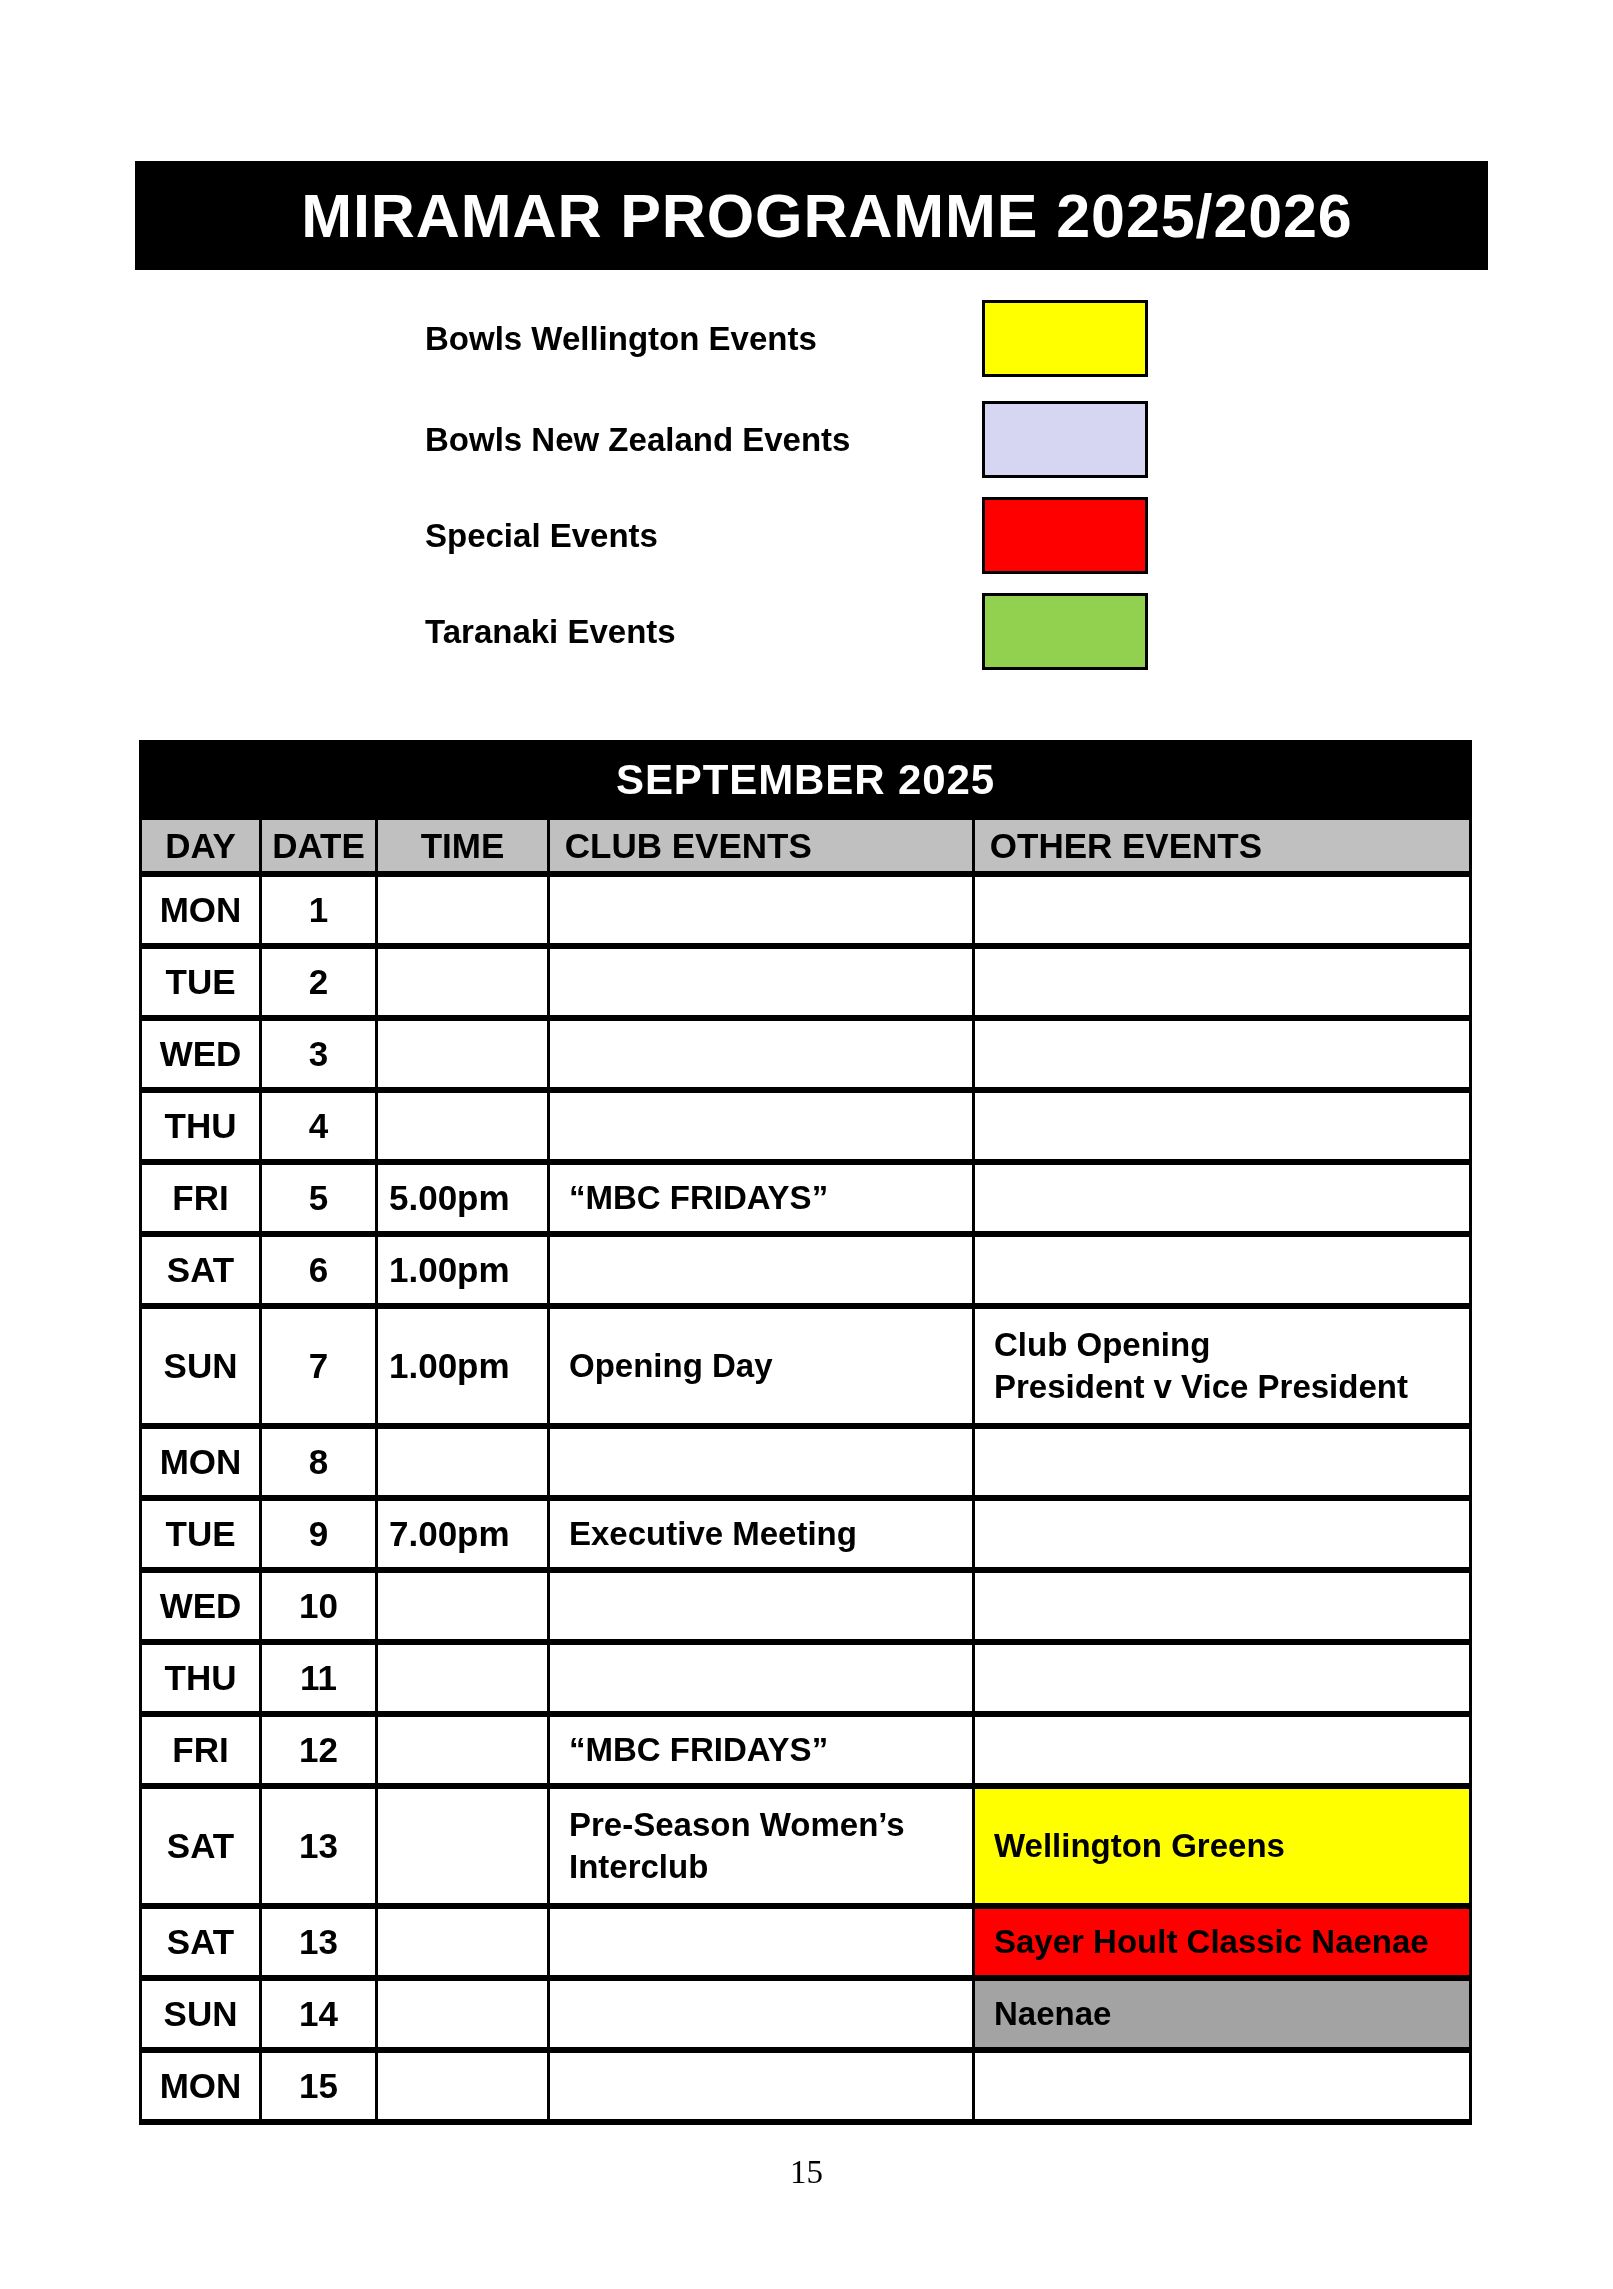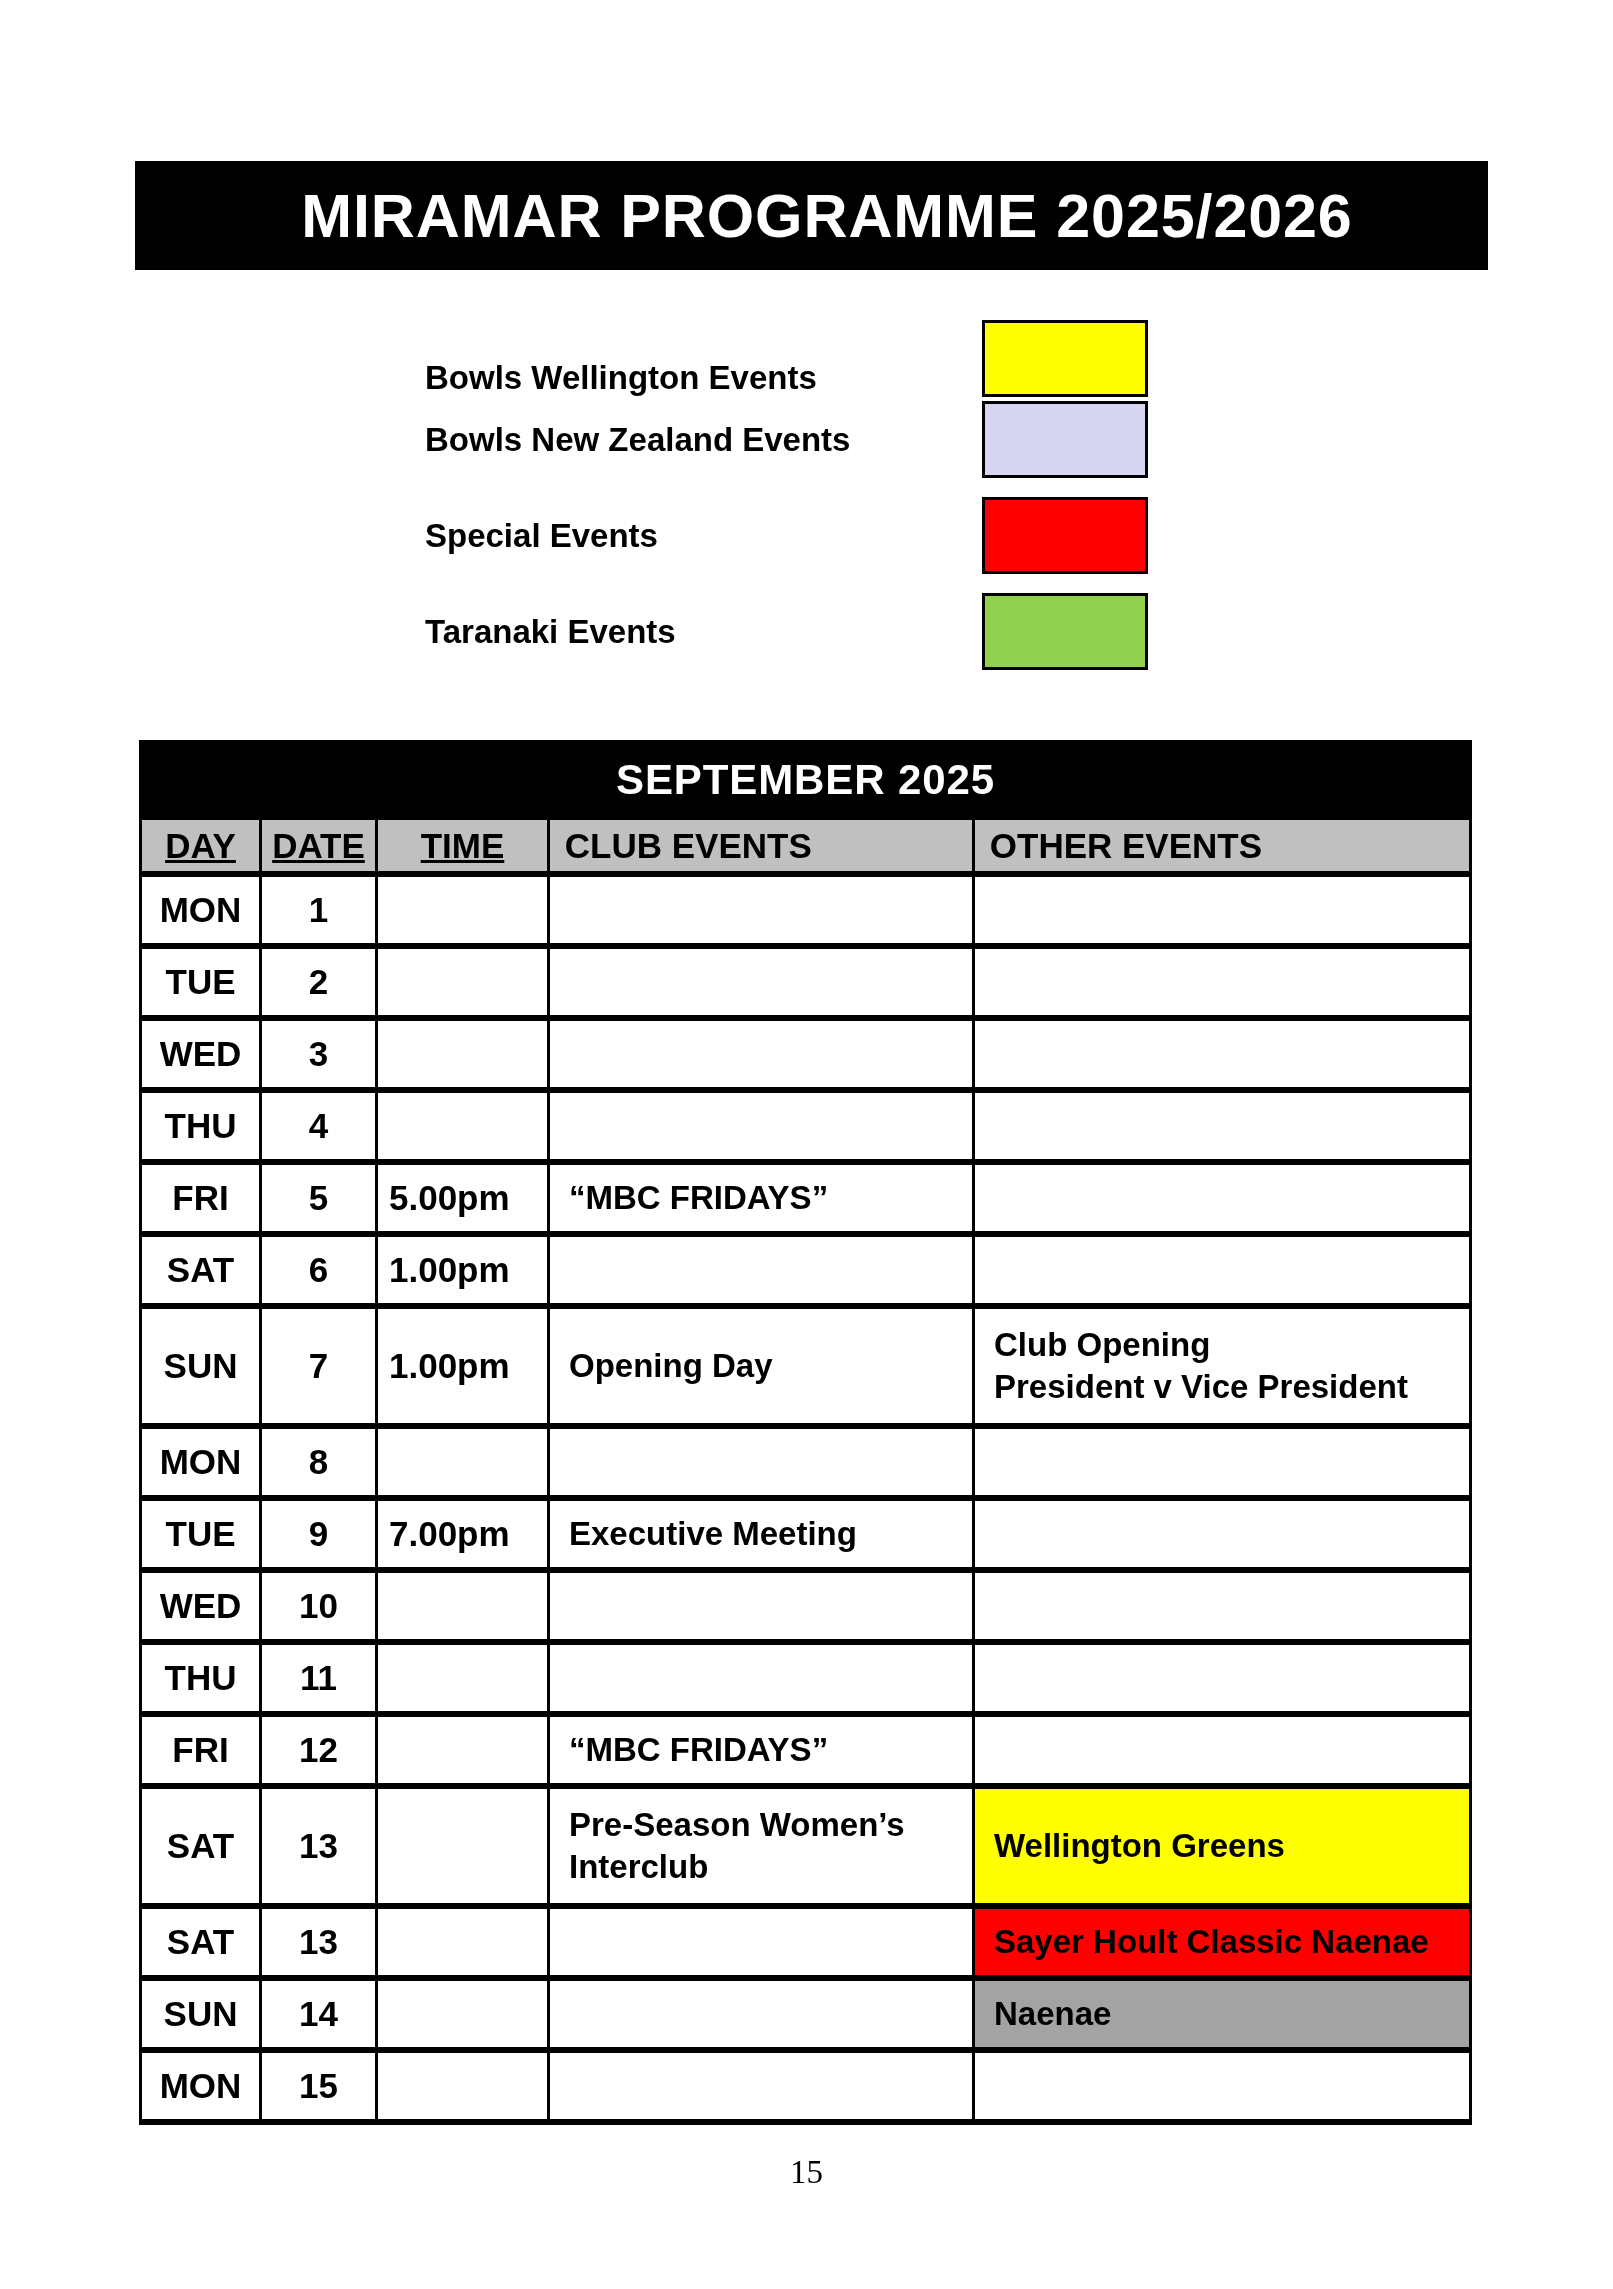--- a/index.html
+++ b/index.html
@@ -15,36 +15,36 @@
     background:#000000; display:flex; align-items:center; justify-content:center;
   }
   .banner-text {
     color:#ffffff; font-weight:bold; font-size:61px; letter-spacing:0.9px; white-space:nowrap;margin-left:31px;
   }
   
   .legend-row {
     position:absolute; left:425px; width:723px; height:77px;
     display:flex; align-items:center; justify-content:space-between;
   }
-  .lg-0 { top:320px;align-items:flex-end; } .lg-1 { top:401px; } .lg-2 { top:497px; } .lg-3 { top:593px; }
+  .lg-0 { top:300px; } .lg-1 { top:401px; } .lg-2 { top:497px; } .lg-3 { top:593px; }
   .legend-label { font-size:33px; font-weight:bold; white-space:nowrap; }
   .swatch { width:166px; height:77px; border:3.7px solid #000; box-sizing:border-box; background:#fff; }
   
   .cal { position:absolute; left:139px; top:740px; }
   table.cal-table { border-collapse:collapse; table-layout:fixed; width:1331px; }
   table.cal-table td {
     border:3.7px solid #000000; border-top-width:6.5px; border-bottom-width:6.5px;
     vertical-align:middle; box-sizing:border-box; overflow:hidden;
   }
   .month-cell {
     background:#000000; color:#ffffff; text-align:center;
     font-size:42px; font-weight:bold; height:74px; letter-spacing:0.9px;
   }
   tr.hdr td { background:#c0c0c0; font-weight:bold; font-size:35px; height:57px; }
-  .th-day,.th-date,.th-time { text-align:center;text-decoration:underline; }
+  .th-day,.th-date,.th-time { text-align:center; }
   .th-club,.th-other { text-align:left; padding-left:14.8px; }
   tr.r-std { height:72px; }
   tr.r-tall { height:120px; }
   .c-day,.c-date { text-align:center; font-weight:bold; font-size:35px; }
   .c-time { padding-left:11px; font-weight:bold; font-size:35px; }
   .c-club,.c-other { padding-left:19px; font-weight:bold; font-size:33px; }
   .ln { white-space:nowrap; line-height:42px; }
   
   .pageno {
     position:absolute; top:2154px; left:0; width:100%; text-align:center;

